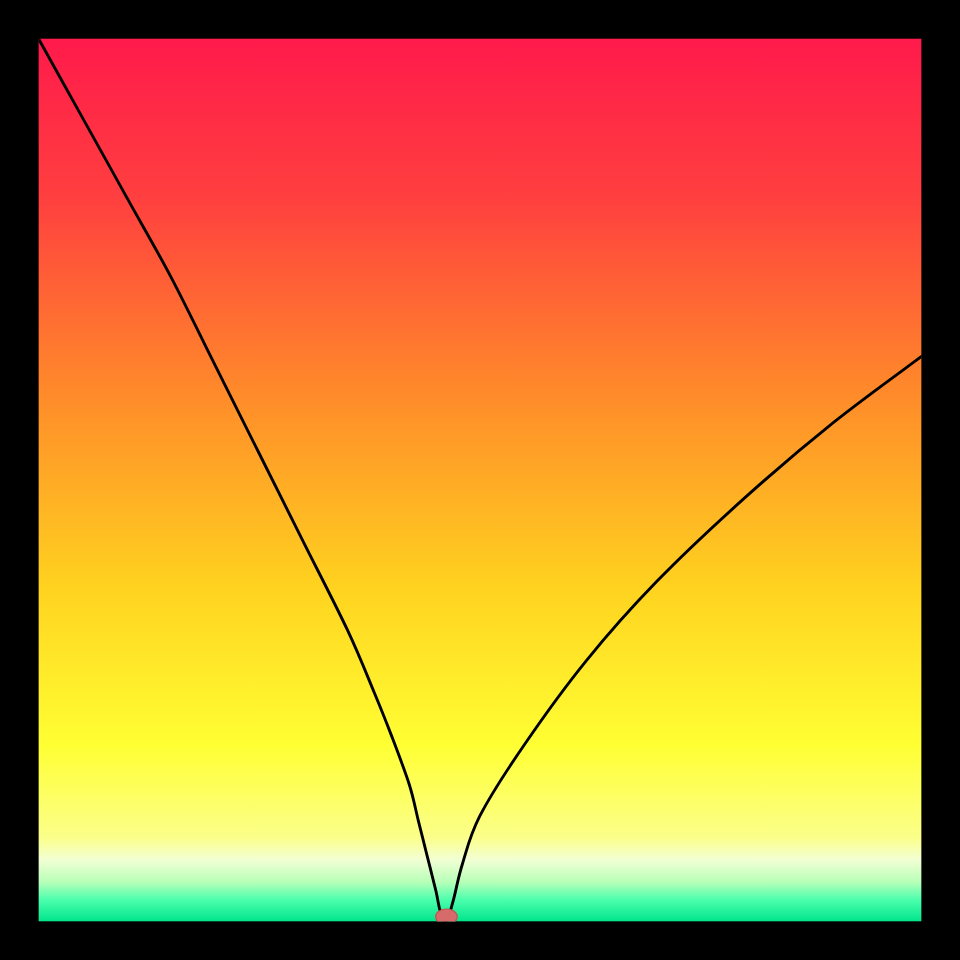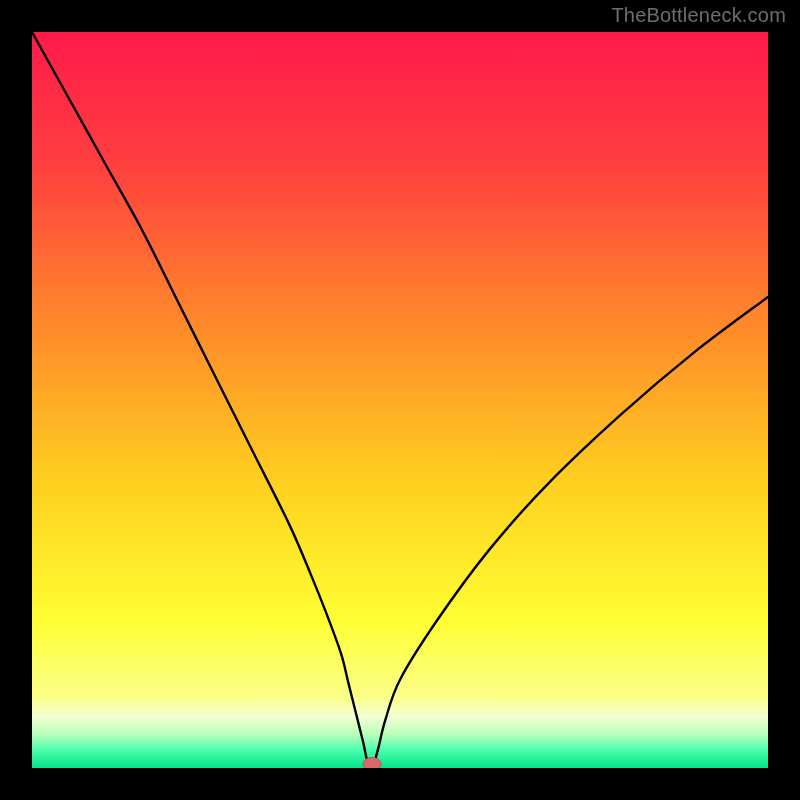--- a/index.html
+++ b/index.html
@@ -34,21 +34,20 @@
     top: 32px;
     width: 736px;
     height: 736px;
   }
   svg { display: block; }
 </style>
 </head>
 <body>
 
 <div class="frame">
-  <div class="watermark">TheBottleneck.com</div>
 
   <div class="plot-wrap">
     <svg id="chart-svg" width="736" height="736" viewBox="0 0 736 736" xmlns="http://www.w3.org/2000/svg">
       <defs>
         <linearGradient id="bg-grad" x1="0" y1="0" x2="0" y2="1">
             <stop offset="0%" stop-color="#ff1a4b"></stop>
             <stop offset="18%" stop-color="#ff3f3f"></stop>
             <stop offset="40%" stop-color="#ff8a2a"></stop>
             <stop offset="62%" stop-color="#ffd21f"></stop>
             <stop offset="80%" stop-color="#ffff33"></stop>

